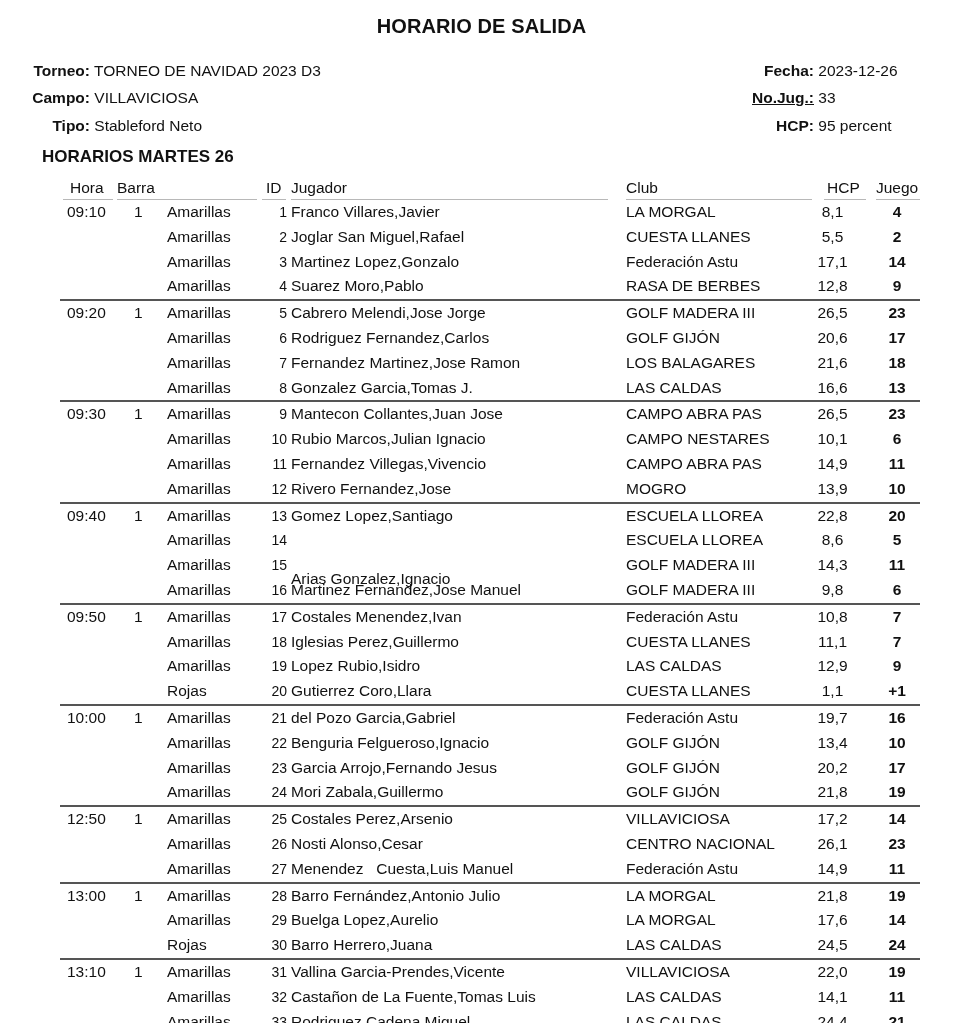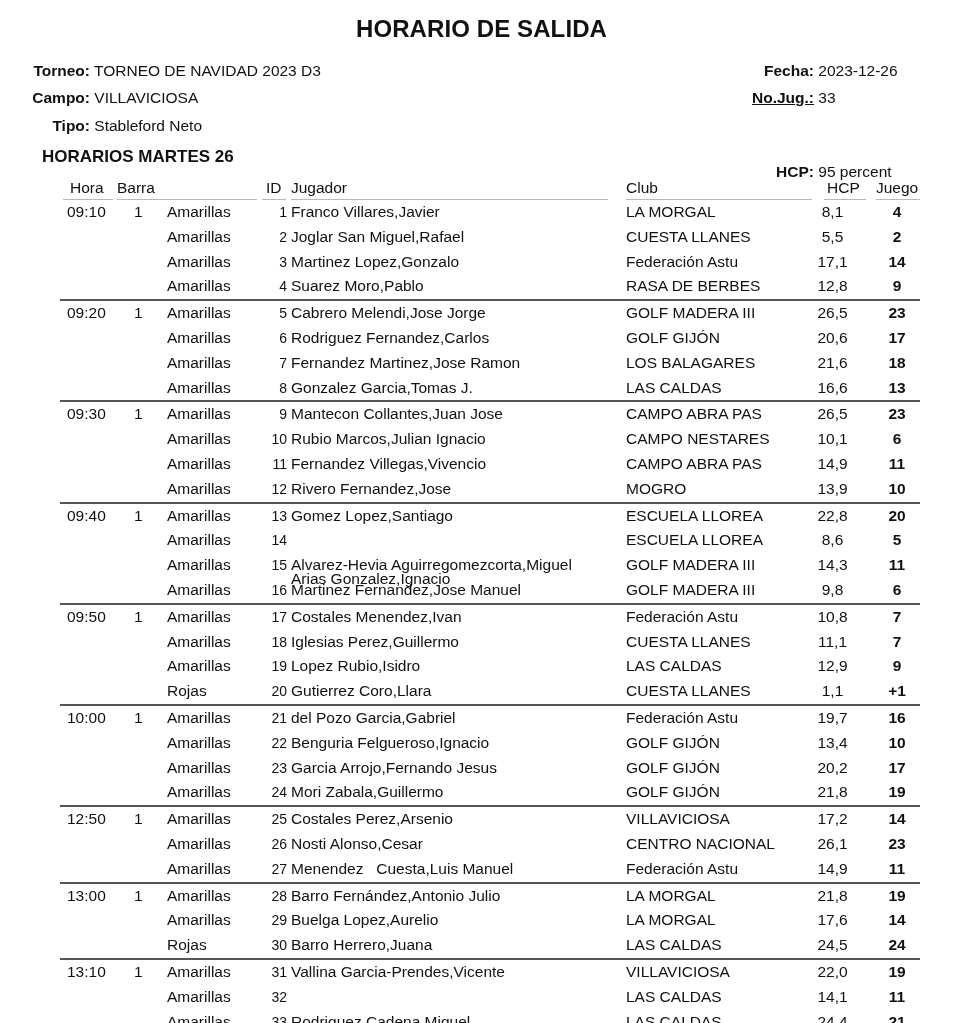--- a/index.html
+++ b/index.html
@@ -2,21 +2,21 @@
 <html><head>
 <meta charset="utf-8">
 <style>
   html, body { margin: 0; padding: 0; background: #ffffff; }
   body {
     width: 963px; height: 1023px; overflow: hidden; position: relative;
     font-family: "Liberation Sans", sans-serif; color: #111; font-size: 15.5px;
   }
   .title {
     position: absolute; left: 0; right: 0; top: 15px; text-align: center;
-    font-weight: bold; font-size: 24px; letter-spacing: 0.1px;
+    font-weight: bold; font-size: 20px; letter-spacing: 0.1px;
   }
   .meta-row { position: absolute; font-size: 15.5px; white-space: nowrap; }
   .meta-row .lbl { font-weight: bold; }
   .meta-left .lbl { display: inline-block; text-align: right; }
   .section-title {
     position: absolute; left: 42px; top: 147px; font-weight: bold; font-size: 17px;
   }
   .hdr { position: absolute; top: 179px; height: 20px; font-size: 15.5px; }
   .hdr span { position: absolute; top: 0; white-space: nowrap; }
   .uline { position: absolute; top: 199px; height: 1px; background: #b8b8b8; }
@@ -52,21 +52,21 @@
 </div>
 
 <div class="meta-row" style="left:600px; top:62px;">
   <span class="lbl" style="display:inline-block; width:214px; text-align:right;">Fecha:</span>
   <span>2023-12-26</span>
 </div>
 <div class="meta-row" style="left:600px; top:89px;">
   <span class="lbl" style="display:inline-block; width:214px; text-align:right;text-decoration:underline;">No.Jug.:</span>
   <span>33</span>
 </div>
-<div class="meta-row" style="left:600px; top:117px;margin-top:46px;">
+<div class="meta-row" style="left:600px; top:117px;">
   <span class="lbl" style="display:inline-block; width:214px; text-align:right;">HCP:</span>
   <span>95 percent</span>
 </div>
 
 <div class="section-title">HORARIOS MARTES 26</div>
 
 <div class="hdr" style="left:0; width:846px;">
   <span style="left:70px;">Hora</span>
   <span style="left:117px;">Barra</span>
   <span style="left:266px;">ID</span>
@@ -207,21 +207,20 @@
         <span class="c-tee" style="white-space: pre;">Amarillas</span>
         <span class="c-id" style="white-space: pre;">14</span>
         <span class="c-name" style="white-space: pre; margin-top: 39px;">Arias Gonzalez,Ignacio</span>
         <span class="c-club" style="white-space: pre;">ESCUELA LLOREA</span>
         <span class="c-hcp" style="white-space: pre;">8,6</span>
         <span class="c-juego" style="white-space: pre;">5</span>
       </div>
       <div class="row">
         <span class="c-tee" style="white-space: pre;">Amarillas</span>
         <span class="c-id" style="white-space: pre;">15</span>
-        <span class="c-name" style="white-space: pre;">Alvarez-Hevia Aguirregomezcorta,Miguel</span>
         <span class="c-club" style="white-space: pre;">GOLF MADERA III</span>
         <span class="c-hcp" style="white-space: pre;">14,3</span>
         <span class="c-juego" style="white-space: pre;">11</span>
       </div>
       <div class="row">
         <span class="c-tee" style="white-space: pre;">Amarillas</span>
         <span class="c-id" style="white-space: pre;">16</span>
         <span class="c-name" style="white-space: pre;">Martinez Fernandez,Jose Manuel</span>
         <span class="c-club" style="white-space: pre;">GOLF MADERA III</span>
         <span class="c-hcp" style="white-space: pre;">9,8</span>
@@ -363,20 +362,21 @@
         <span class="c-tee" style="white-space: pre;">Amarillas</span>
         <span class="c-id" style="white-space: pre;">31</span>
         <span class="c-name" style="white-space: pre;">Vallina Garcia-Prendes,Vicente</span>
         <span class="c-club" style="white-space: pre;">VILLAVICIOSA</span>
         <span class="c-hcp" style="white-space: pre;">22,0</span>
         <span class="c-juego" style="white-space: pre;">19</span>
       </div>
       <div class="row">
         <span class="c-tee" style="white-space: pre;">Amarillas</span>
         <span class="c-id" style="white-space: pre;">32</span>
+        <span class="c-name" style="white-space: pre;">Castañon de La Fuente,Tomas Luis</span>
         <span class="c-club" style="white-space: pre;">LAS CALDAS</span>
         <span class="c-hcp" style="white-space: pre;">14,1</span>
         <span class="c-juego" style="white-space: pre;">11</span>
       </div>
       <div class="row">
         <span class="c-tee" style="white-space: pre;">Amarillas</span>
         <span class="c-id" style="white-space: pre;">33</span>
         <span class="c-name" style="white-space: pre;">Rodriguez Cadena,Miguel</span>
         <span class="c-club" style="white-space: pre;">LAS CALDAS</span>
         <span class="c-hcp" style="white-space: pre;">24,4</span>

